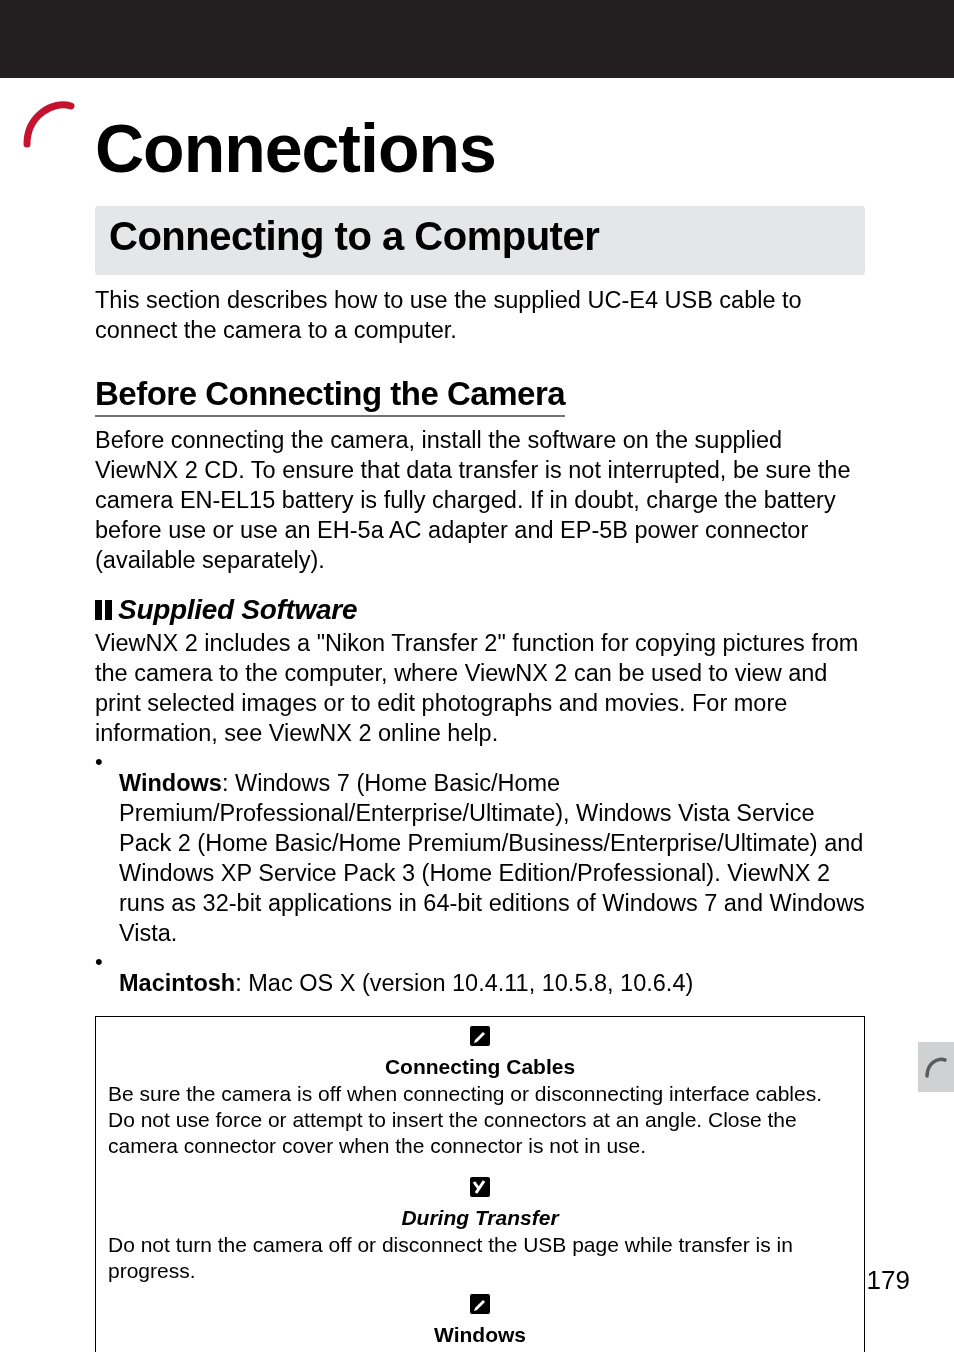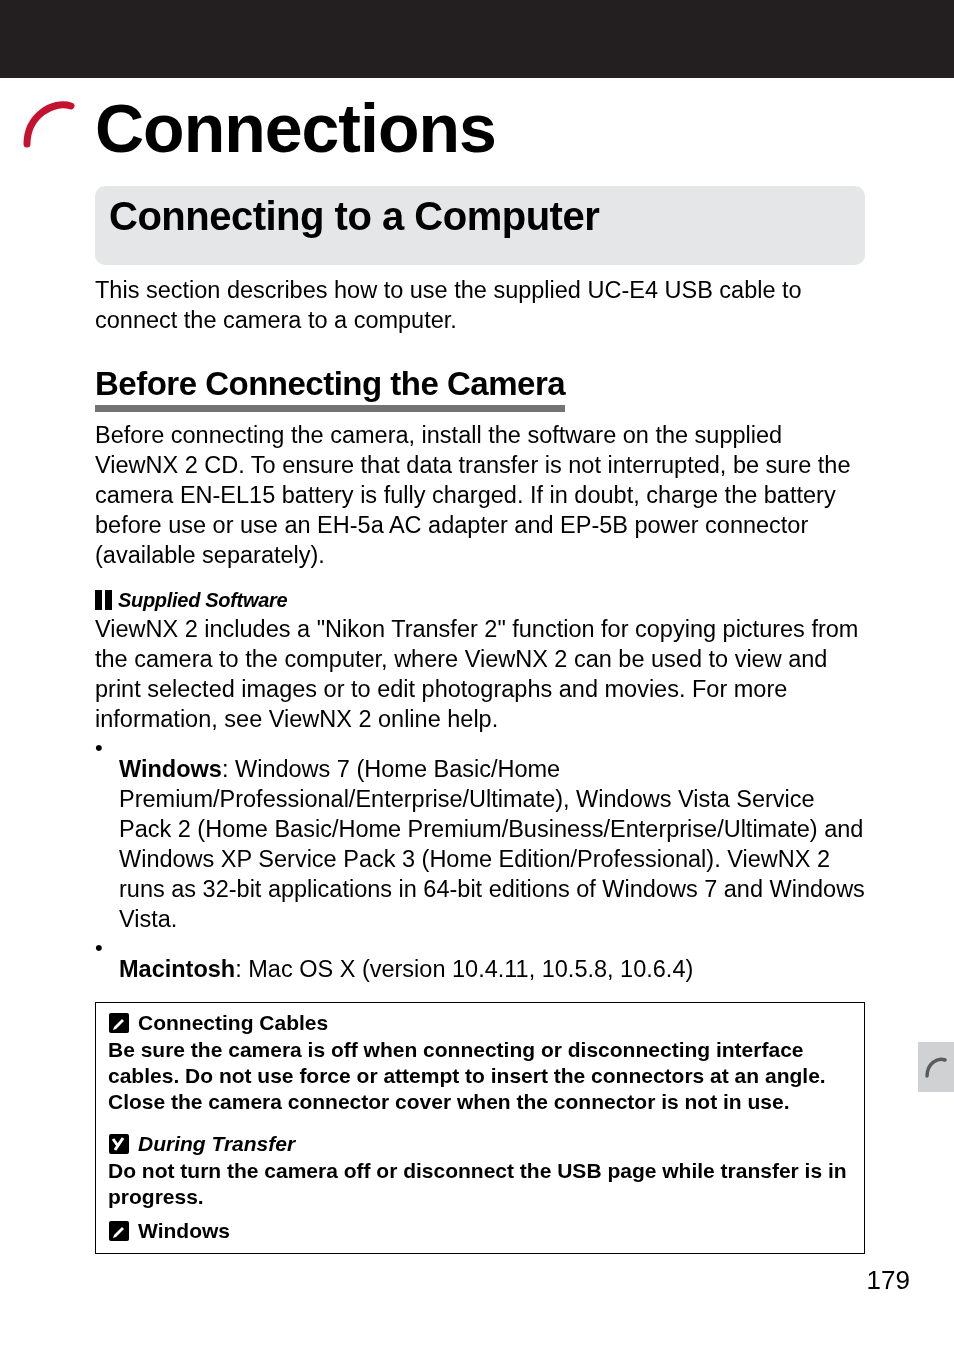--- a/index.html
+++ b/index.html
@@ -2,57 +2,57 @@
 <html><head>
 <meta charset="utf-8">
 <style>
   * { margin: 0; padding: 0; box-sizing: border-box; }
   html, body { width: 954px; height: 1352px; background: #fff; font-family: "Myriad Pro", "Segoe UI", Arial, sans-serif; color: #000; }
   .page { position: relative; width: 954px; height: 1352px; }
   .topbar { position: absolute; left: 0; top: 0; width: 954px; height: 78px; background: #231f20; }
   .content { position: absolute; left: 95px; top: 78px; width: 770px; }
   .icon-row { position: absolute; left: 17px; top: 26px; }
   .chapter-title { font-size: 68px; font-weight: 700; letter-spacing: -1px; margin-top: 0; margin-bottom: 24px; line-height: 1; }
-  .h1-box { background: #e5e6e7; border-radius: 10px; padding: 8px 14px 26px 14px; margin-bottom: 10px; }
+  .h1-box { background: #e5e6e7; border-radius: 4px; padding: 8px 14px 16px 14px; margin-bottom: 10px; }
   .h1 { font-size: 40px; font-weight: 700; letter-spacing: -0.5px; }
   .body { font-size: 23.5px; line-height: 1.28; font-weight: 400; }
-  .h2 { font-size: 33px; font-weight: 700; color: #000; border-bottom: 7px solid #737373; display: inline-block; padding-bottom: 2px; margin-top: 30px; margin-bottom: 8px; letter-spacing: -0.5px; }
+  .h2 { font-size: 33px; font-weight: 700; color: #000; border-bottom: 2px solid #737373; display: inline-block; padding-bottom: 2px; margin-top: 30px; margin-bottom: 8px; letter-spacing: -0.5px; }
   .h3-row { display: flex; align-items: center; gap: 6px; margin-top: 18px; margin-bottom: 2px; }
   .h3-bars { display: inline-flex; gap: 3px; }
   .h3-bars span { display: inline-block; width: 7px; height: 20px; background: #000; }
-  .h3 { font-size: 20px; font-weight: 700; font-style: italic; font-family: "Myriad Pro", Arial, sans-serif; letter-spacing: -0.3px; }
+  .h3 { font-size: 28px; font-weight: 700; font-style: italic; font-family: "Myriad Pro", Arial, sans-serif; letter-spacing: -0.3px; }
   .bullet-row { display: flex; gap: 8px; }
   .bullet-dot { flex: 0 0 16px; font-size: 22px; line-height: 1.28; }
   .bullet-text { flex: 1; font-size: 23.5px; line-height: 1.28; margin-top: 20px; }
   .bold { font-weight: 700; }
   .notes-box { border: 1.5px solid #000; margin-top: 18px; padding: 8px 12px 10px 12px; }
-  .note-head-row { display: flex; align-items: center; gap: 8px; margin-top: 4px; }
+  .note-head-row { display: flex; align-items: center; gap: 8px; margin-top: 4px; flex-direction: column; }
   .note-head-row.first { margin-top: 0; }
   .note-icon { width: 22px; height: 22px; display: flex; align-items: center; justify-content: center; }
   .note-title { font-size: 21px; font-weight: 700; }
-  .note-body { font-size: 21px; line-height: 1.22; margin-top: 2px; font-weight: bold; }
+  .note-body { font-size: 21px; line-height: 1.22; margin-top: 2px; }
   .side-tab { position: absolute; right: 0; top: 1042px; width: 36px; height: 50px; background: #d0d1d2; display: flex; align-items: center; justify-content: center; }
   .page-num { position: absolute; right: 44px; bottom: 56px; font-size: 26px; }
   svg { display: block; }
 </style>
 </head>
 <body>
 
 <div class="page">
   <div class="topbar"></div>
 
   <div class="content">
 
     <div class="icon-row" style="position:absolute; left:-72px; top:16px;">
       <svg width="54" height="60" viewBox="0 0 54 60">
         <path d="M4 50 C 4 22, 30 6, 48 12" stroke="#c4122f" stroke-width="7" fill="none" stroke-linecap="round"></path>
       </svg>
     </div>
 
-    <div class="chapter-title" style="padding-top:16px;">Connections</div>
+    <div class="chapter-title" style="padding-top:36px;">Connections</div>
 
     <div class="h1-box">
       <div class="h1">Connecting to a Computer</div>
     </div>
 
     <div class="body">This section describes how to use the supplied UC-E4 USB cable to connect the camera to a computer.</div>
 
     <div><span class="h2">Before Connecting the Camera</span></div>
 
     <div class="body">Before connecting the camera, install the software on the supplied ViewNX 2 CD.  To ensure that data transfer is not interrupted, be sure the camera EN-EL15 battery is fully charged.  If in doubt, charge the battery before use or use an EH-5a AC adapter and EP-5B power connector (available separately).</div>

